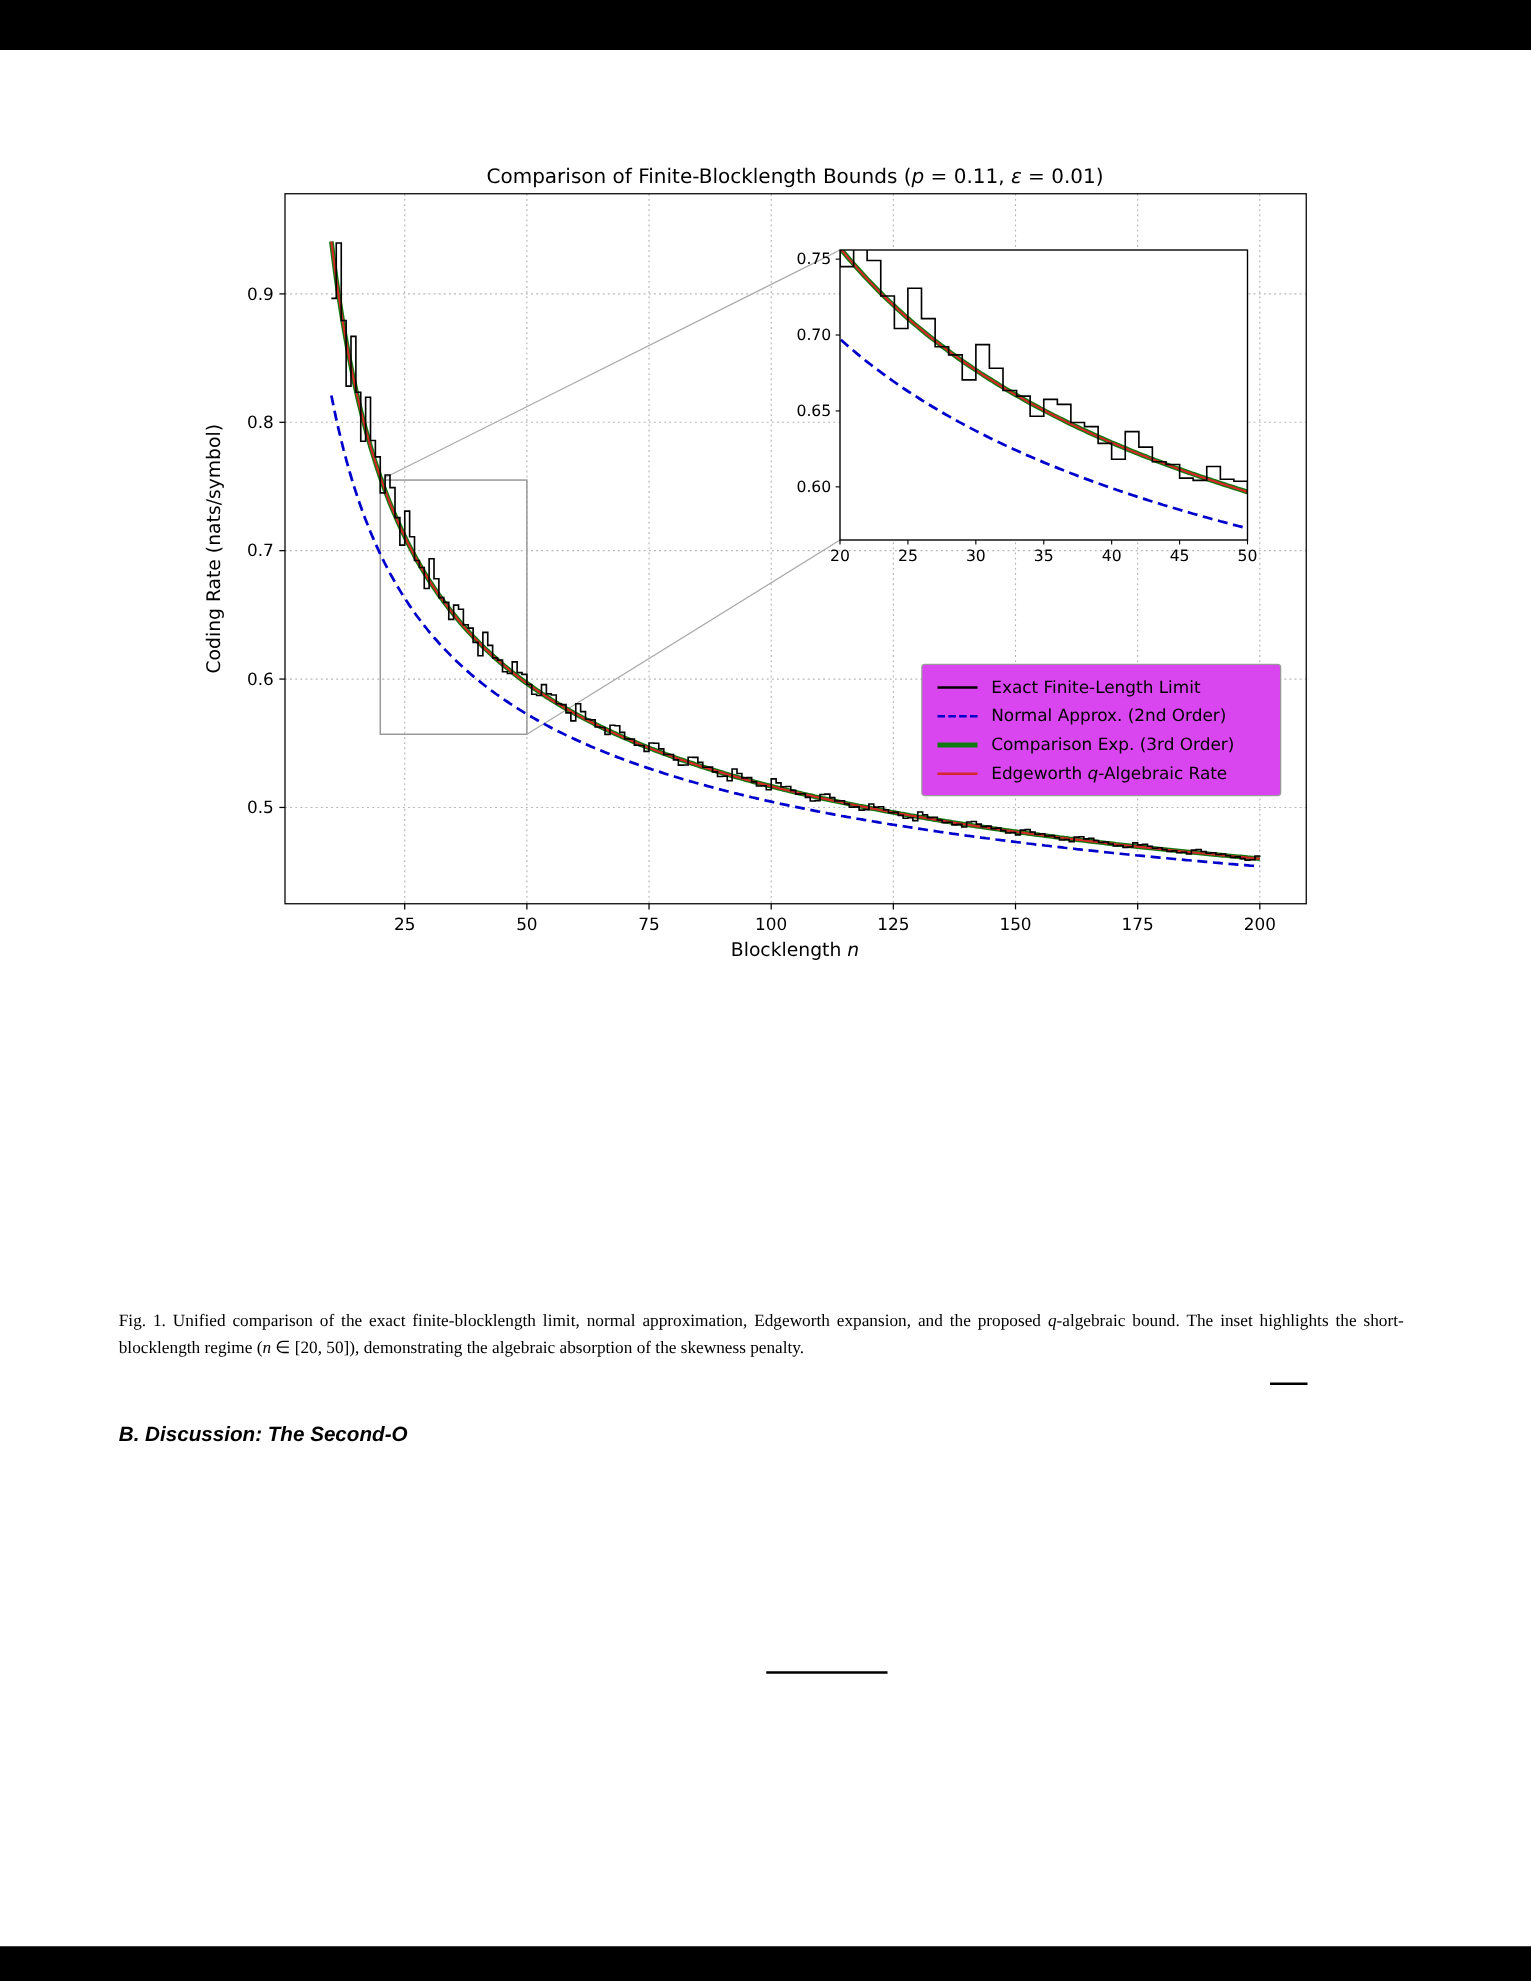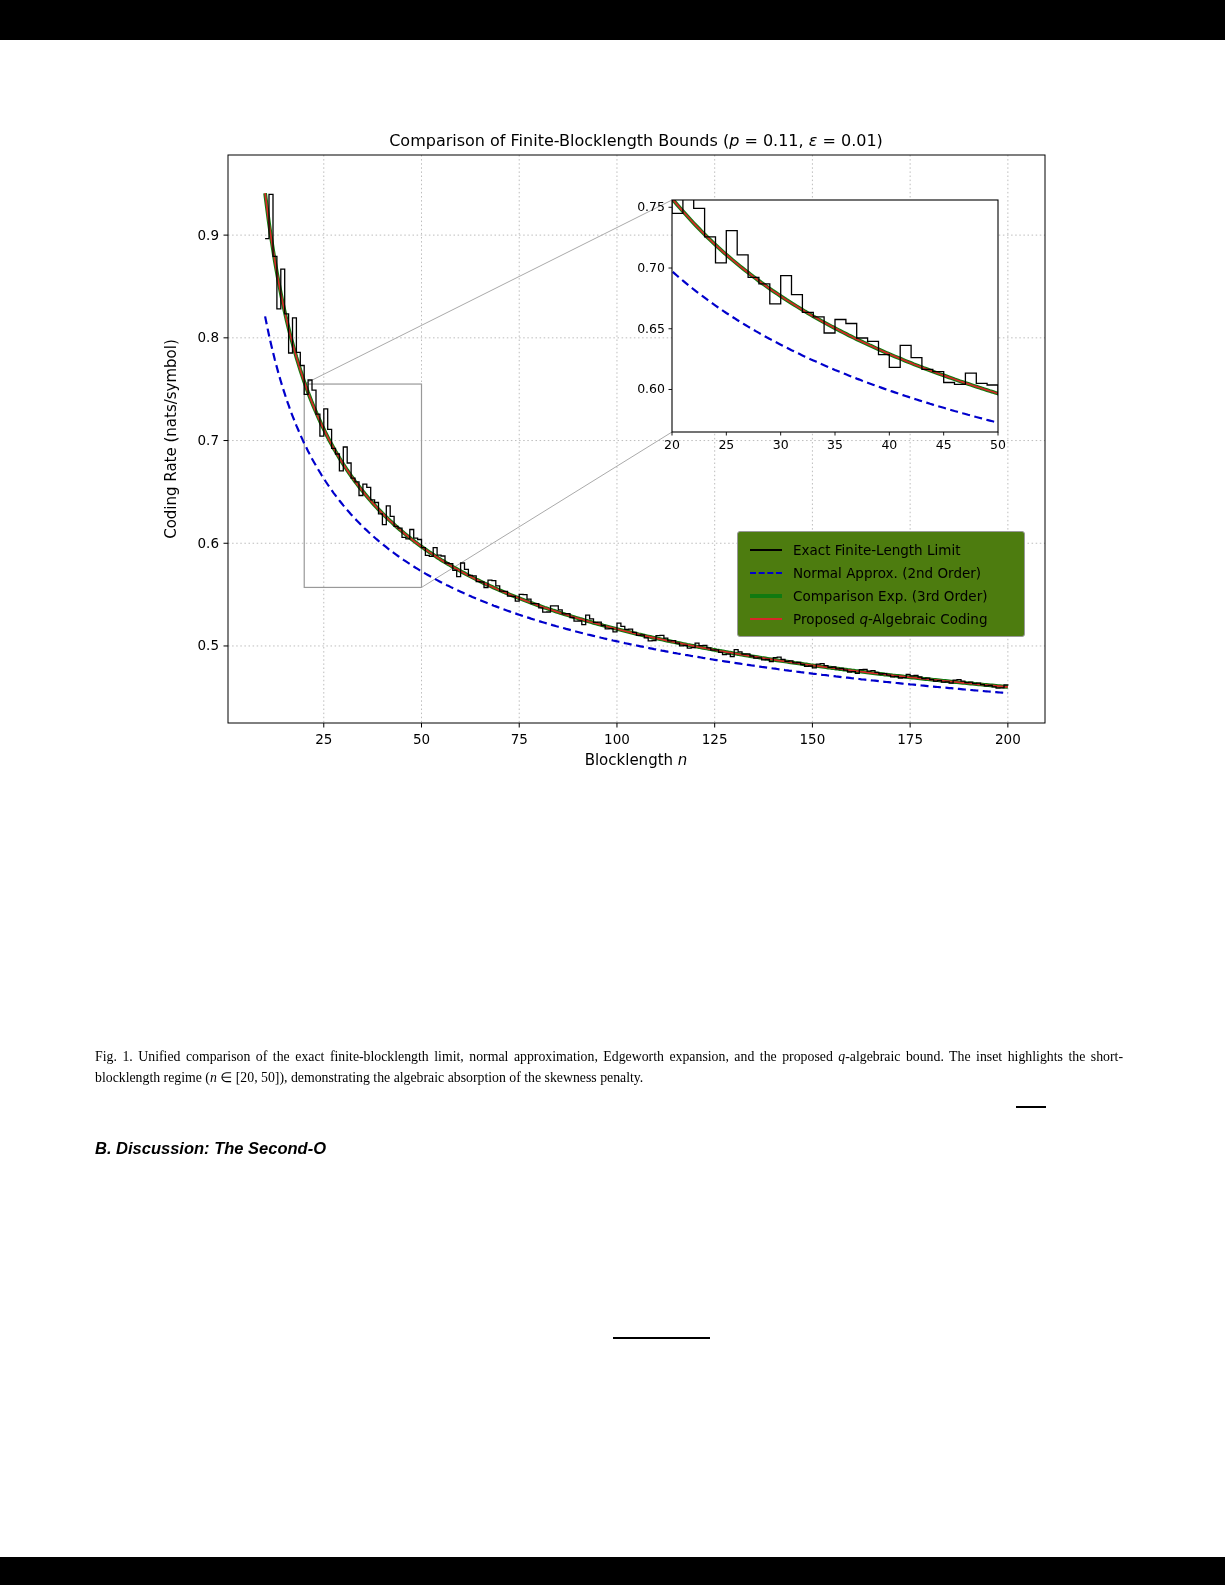--- a/index.html
+++ b/index.html
@@ -3,21 +3,21 @@
 <meta charset="utf-8">
 <style>
   html,body{margin:0;padding:0;}
   body{width:1225px;height:1585px;position:relative;background:#fff;overflow:hidden;
        font-family:"DejaVu Sans",sans-serif;}
   .band{position:absolute;left:0;width:1225px;background:#000;}
   #band-top{top:0;height:40px;}
   #band-bottom{top:1557px;height:28px;}
   #figure{position:absolute;left:0;top:0;width:1225px;height:820px;}
   svg{font-family:"DejaVu Sans",sans-serif;}
-  .legend{position:absolute;left:737px;top:531px;width:288px;background:#4d7c0f;
+  .legend{position:absolute;left:737px;top:531px;width:288px;background:#d946ef;
           border:1px solid #999;border-radius:3px;padding:9px 12px;box-sizing:border-box;
           display:flex;flex-direction:column;gap:6px;font-size:13.5px;color:#000;z-index:5;}
   .lrow{display:flex;align-items:center;gap:11px;height:17px;}
   .lsample{width:32px;flex:0 0 32px;height:0;}
   .it{font-style:italic;}
   .caption{position:absolute;left:95px;top:1014px;width:1028px;
            font-family:"Liberation Serif",serif;font-size:13.8px;line-height:1.5;
            text-align:justify;color:#000;margin-top:33px;}
   .heading{position:absolute;left:95px;top:1122px;font-family:Liberation Sans, sans-serif;
            font-style:italic;font-size:16.5px;color:#000;}
@@ -141,21 +141,21 @@
       <div class="lrow">
         <span class="lsample" style="border-top: 2.5px dashed rgb(0, 0, 204);"></span>
         <span><span>Normal Approx. (2nd Order)</span></span>
       </div>
       <div class="lrow">
         <span class="lsample" style="border-top: 4px solid rgb(16, 122, 16);"></span>
         <span><span>Comparison Exp. (3rd Order)</span></span>
       </div>
       <div class="lrow">
         <span class="lsample" style="border-top: 2px solid rgb(214, 39, 40);"></span>
-        <span><span>Proposed </span><span class="it">q</span><span>-Algebraic Coding</span></span>
+        <span><span>Edgeworth </span><span class="it">q</span><span>-Algebraic Rate</span></span>
       </div>
     </div>
 </div>
 
 <p class="caption"><span>Fig. 1.  Unified comparison of the exact finite-blocklength limit, normal approximation, Edgeworth expansion, and the proposed </span><span class="it">q</span><span>-algebraic bound. The inset highlights the short-blocklength regime (</span><span class="it">n</span><span> ∈ [20, 50]</span><span>), demonstrating the algebraic absorption of the skewness penalty.</span></p>
 
 <h3 class="heading">B. Discussion: The Second-O</h3>
 
 <div class="rule" id="rule-right"></div>
 <div class="rule" id="rule-center"></div>

